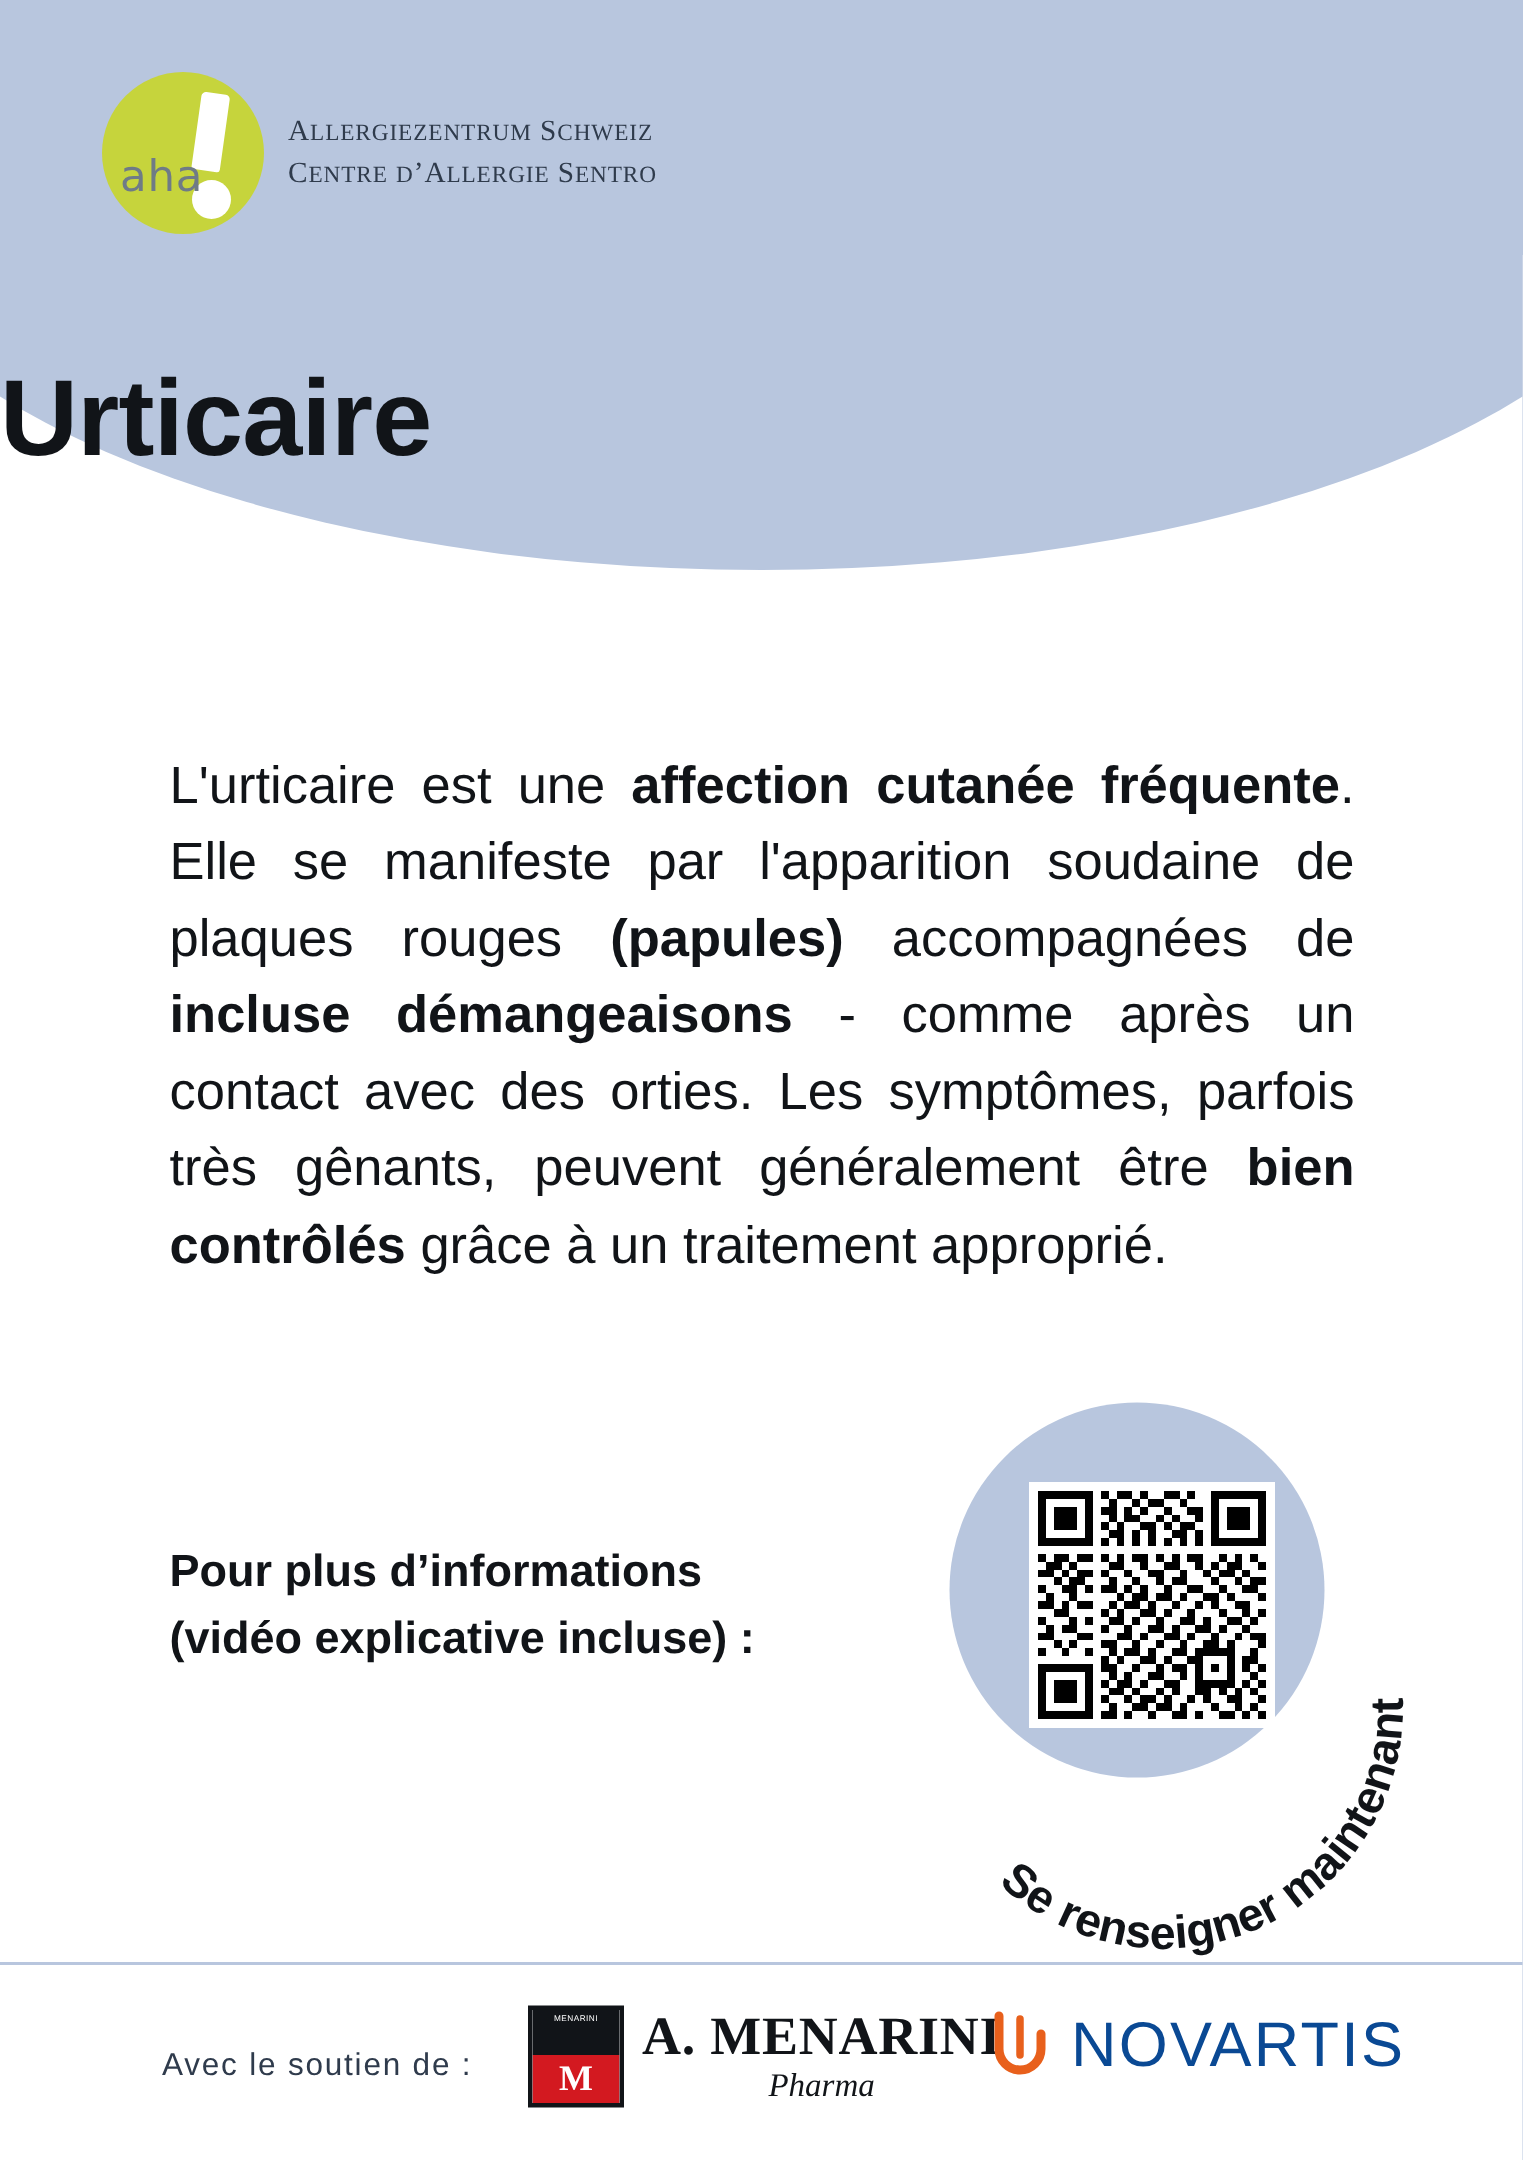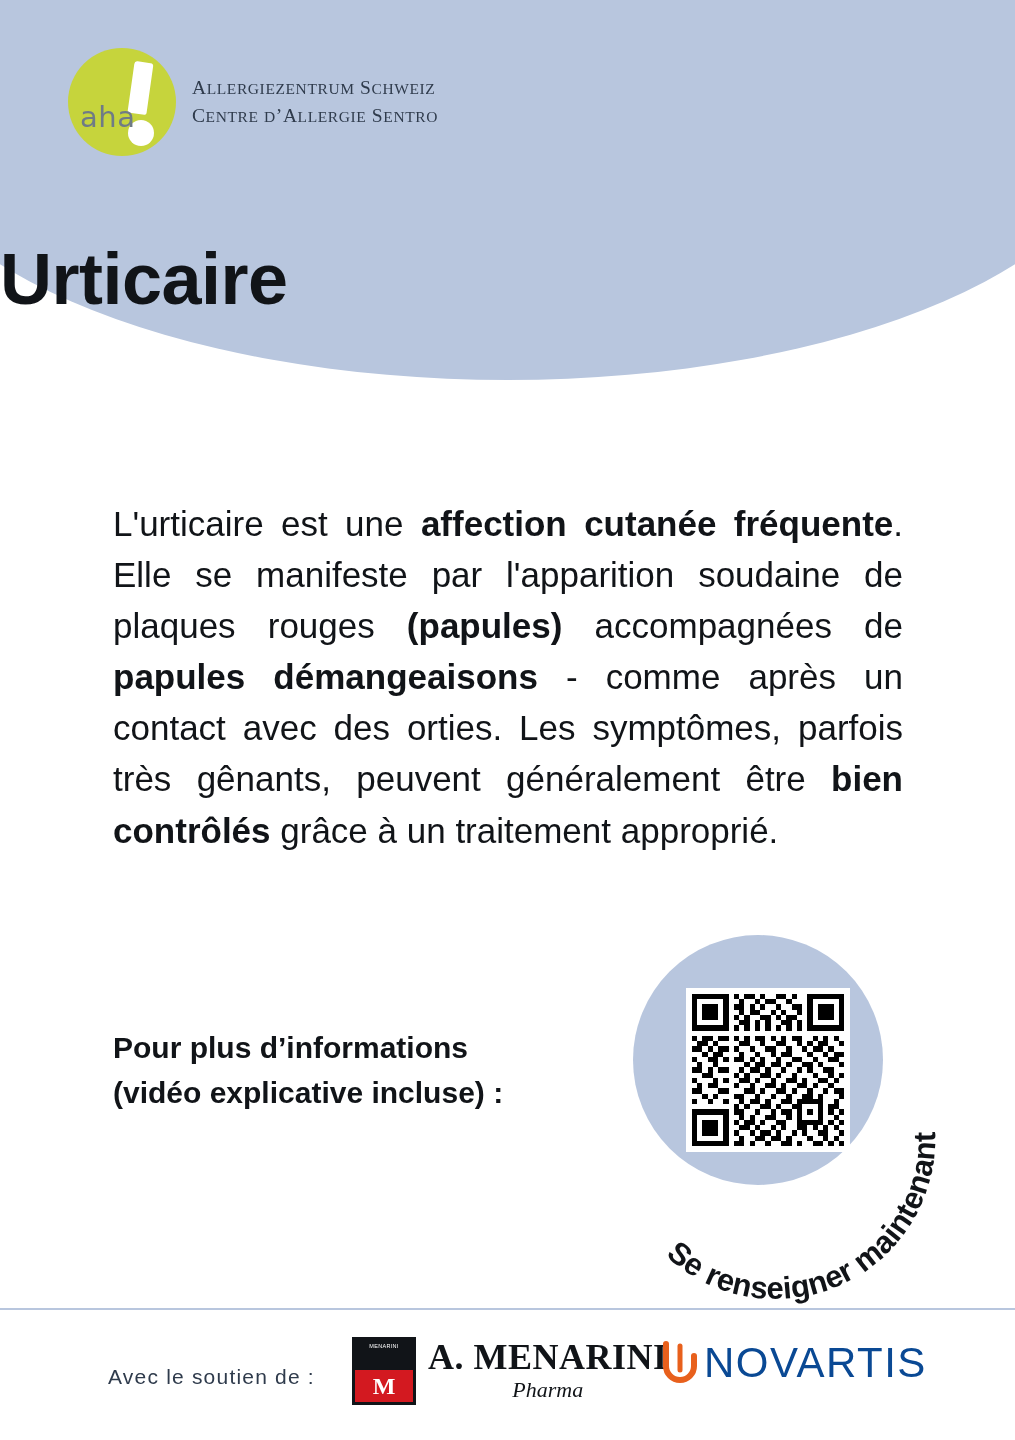--- a/index.html
+++ b/index.html
@@ -272,21 +272,21 @@
     top: 1340px;
     display: flex;
     align-items: center;
   }
   .novartis-mark {
     width: 40px;
     height: 46px;
     position: relative;
   }
   .novartis-name {
-    margin-left: 4px;
+    margin-left: 14px;
     color: #0a4994;
     font-size: 42px;
     letter-spacing: 1.5px;
     font-family: "Liberation Sans", sans-serif;
     line-height: 1;
   }
 </style>
 </head>
 <body>
 
@@ -309,21 +309,21 @@
     <div>
       <span style="font-size:19.5px">C</span><span class="sc">ENTRE</span>
       <span class="sc">D</span><span style="font-size:19.5px">’A</span><span class="sc">LLERGIE</span>
       <span style="font-size:19.5px">S</span><span class="sc">ENTRO</span>
     </div>
   </div>
 </div>
 
 <div class="doc-title">Urticaire</div>
 
-<div class="body-text">L'urticaire est une <b>affection cutanée fréquente</b>. Elle se manifeste par l'apparition soudaine de plaques rouges <b>(papules)</b> accompagnées de <b>papules démangeaisons</b> - comme après un contact avec des orties. Les symptômes, parfois très gênants, peuvent généralement être <b>bien contrôlés</b> grâce à un traitement approprié.</div>
+<div class="body-text">L'urticaire est une <b>affection cutanée fréquente</b>. Elle se manifeste par l'apparition soudaine de plaques rouges <b>(papules)</b> accompagnées de <b>incluse démangeaisons</b> - comme après un contact avec des orties. Les symptômes, parfois très gênants, peuvent généralement être <b>bien contrôlés</b> grâce à un traitement approprié.</div>
 
 <div class="info-label">
   <div>Pour plus d’informations</div>
   <div>(vidéo explicative incluse) :</div>
 </div>
 
 <div class="qr-area">
   <div class="qr-circle"></div>
   <div class="qr-code">
     <svg width="152" height="152" viewBox="0 0 29 29" shape-rendering="crispEdges" aria-hidden="true">

